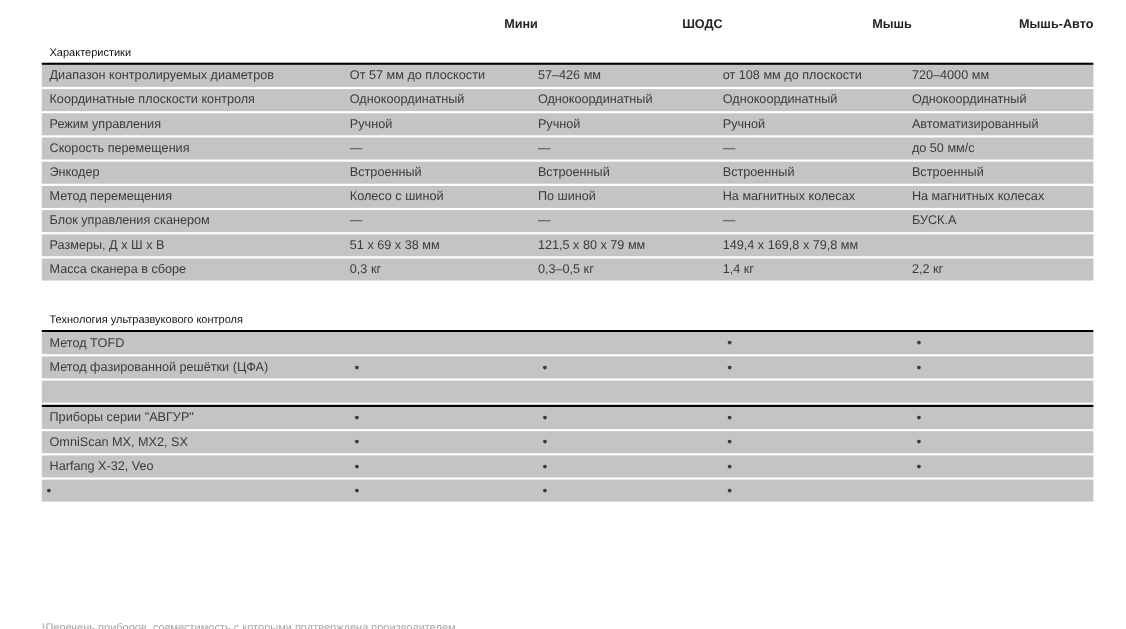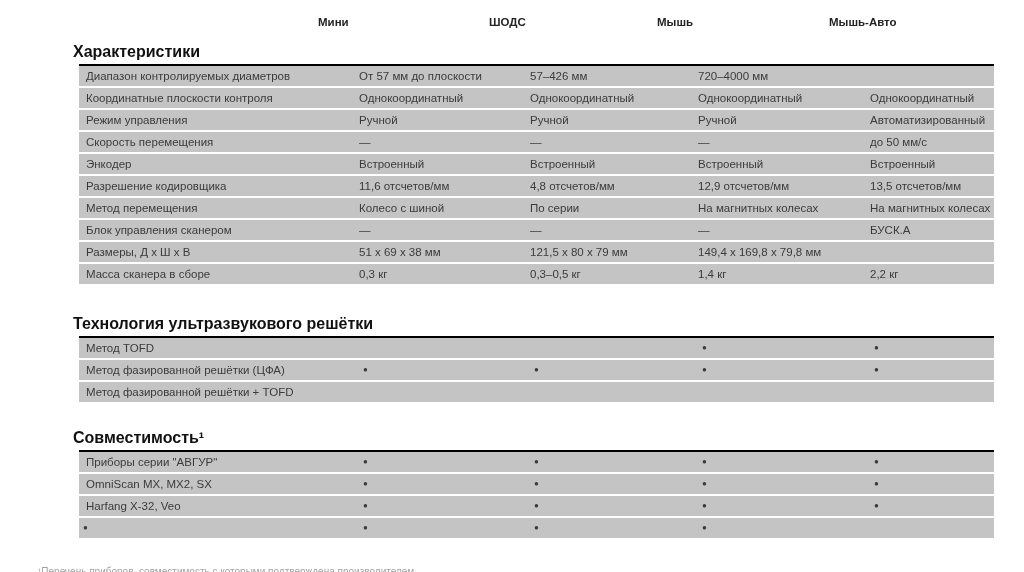--- a/index.html
+++ b/index.html
@@ -19,41 +19,40 @@
     left: 38px; top: 0;
     width: 956px;
   }
   .grid-row {
     display: grid;
     grid-template-columns: 280px 171px 168px 172px 165px;
   }
   .col-headers {
     padding-top: 16px;
     height: 13px;
+    text-align: right;
   }
   .colhead {
     font-size: 11.5px;
     font-weight: bold;
     color: #242424;
     line-height: 13px;
   }
   .section-title {
-    font-size: 16px;
-    font-weight: bold;
+    font-size: 10px;
+    font-weight: normal;
     color: #111111;
     padding-left: 7px;
     margin-bottom: 3px;
-    margin-left: 28px;
   }
   .sec1 .section-title { margin-top: 14px; }
   .sec2 .section-title { margin-top: 31px; }
   .sec3 .section-title { margin-top: 27px; }
   .rows {
     border-top: 2px solid #000000;
-    margin-left: 41px;
   }
   .row {
     background: #c4c4c4;
     height: 20px;
     margin-bottom: 2px;
   }
   .cell {
     font-size: 11.5px;
     color: #3b3b3b;
     line-height: 20px;
@@ -89,20 +88,21 @@
     </div>
 
     <div id="sections-root">
         <div class="section sec1">
           <div class="section-title">Характеристики</div>
           <div class="rows">
             <div class="grid-row row">
               <div class="cell label">Диапазон контролируемых диаметров</div>
               <div class="cell value">От 57 мм до плоскости</div>
               <div class="cell value">57–426 мм</div>
+              <div class="cell value">от 108 мм до плоскости</div>
               <div class="cell value">720–4000 мм</div>
             </div>
             <div class="grid-row row">
               <div class="cell label">Координатные плоскости контроля</div>
               <div class="cell value">Однокоординатный</div>
               <div class="cell value">Однокоординатный</div>
               <div class="cell value">Однокоординатный</div>
               <div class="cell value">Однокоординатный</div>
             </div>
             <div class="grid-row row">
@@ -120,30 +120,23 @@
               <div class="cell value">до 50 мм/с</div>
             </div>
             <div class="grid-row row">
               <div class="cell label">Энкодер</div>
               <div class="cell value">Встроенный</div>
               <div class="cell value">Встроенный</div>
               <div class="cell value">Встроенный</div>
               <div class="cell value">Встроенный</div>
             </div>
             <div class="grid-row row">
-              <div class="cell label">Разрешение кодировщика</div>
-              <div class="cell value">11,6 отсчетов/мм</div>
-              <div class="cell value">4,8 отсчетов/мм</div>
-              <div class="cell value">12,9 отсчетов/мм</div>
-              <div class="cell value">13,5 отсчетов/мм</div>
-            </div>
-            <div class="grid-row row">
               <div class="cell label">Метод перемещения</div>
               <div class="cell value">Колесо с шиной</div>
-              <div class="cell value">По серии</div>
+              <div class="cell value">По шиной</div>
               <div class="cell value">На магнитных колесах</div>
               <div class="cell value">На магнитных колесах</div>
             </div>
             <div class="grid-row row">
               <div class="cell label">Блок управления сканером</div>
               <div class="cell value">—</div>
               <div class="cell value">—</div>
               <div class="cell value">—</div>
               <div class="cell value">БУСК.А</div>
             </div>
@@ -156,47 +149,45 @@
             <div class="grid-row row">
               <div class="cell label">Масса сканера в сборе</div>
               <div class="cell value">0,3 кг</div>
               <div class="cell value">0,3–0,5 кг</div>
               <div class="cell value">1,4 кг</div>
               <div class="cell value">2,2 кг</div>
             </div>
           </div>
         </div>
         <div class="section sec2">
-          <div class="section-title">Технология ультразвукового решётки</div>
+          <div class="section-title">Технология ультразвукового контроля</div>
           <div class="rows">
             <div class="grid-row row">
               <div class="cell label">Метод TOFD</div>
               <div class="cell value"></div>
               <div class="cell value"></div>
               <div class="cell value dot">●</div>
               <div class="cell value dot">●</div>
             </div>
             <div class="grid-row row">
               <div class="cell label">Метод фазированной решётки (ЦФА)</div>
               <div class="cell value dot">●</div>
               <div class="cell value dot">●</div>
               <div class="cell value dot">●</div>
               <div class="cell value dot">●</div>
             </div>
             <div class="grid-row row">
-              <div class="cell label">Метод фазированной решётки + TOFD</div>
               <div class="cell value"></div>
               <div class="cell value"></div>
               <div class="cell value"></div>
               <div class="cell value"></div>
             </div>
           </div>
         </div>
         <div class="section sec3">
-          <div class="section-title">Совместимость¹</div>
           <div class="rows">
             <div class="grid-row row">
               <div class="cell label">Приборы серии "АВГУР"</div>
               <div class="cell value dot">●</div>
               <div class="cell value dot">●</div>
               <div class="cell value dot">●</div>
               <div class="cell value dot">●</div>
             </div>
             <div class="grid-row row">
               <div class="cell label">OmniScan MX, MX2, SX</div>

